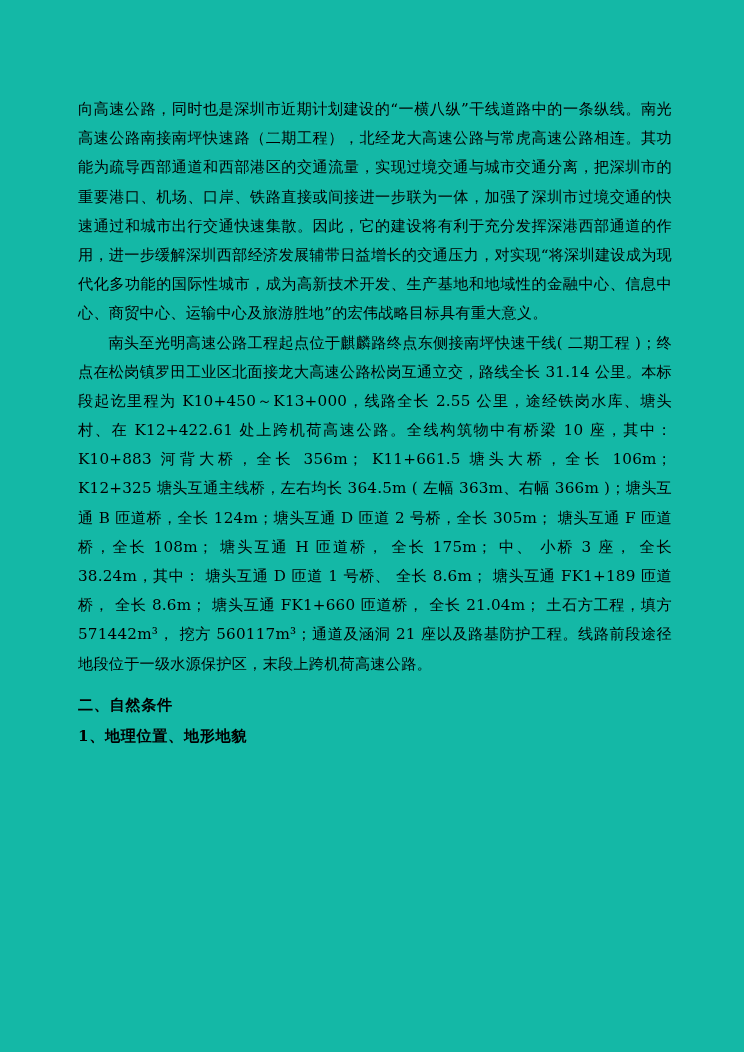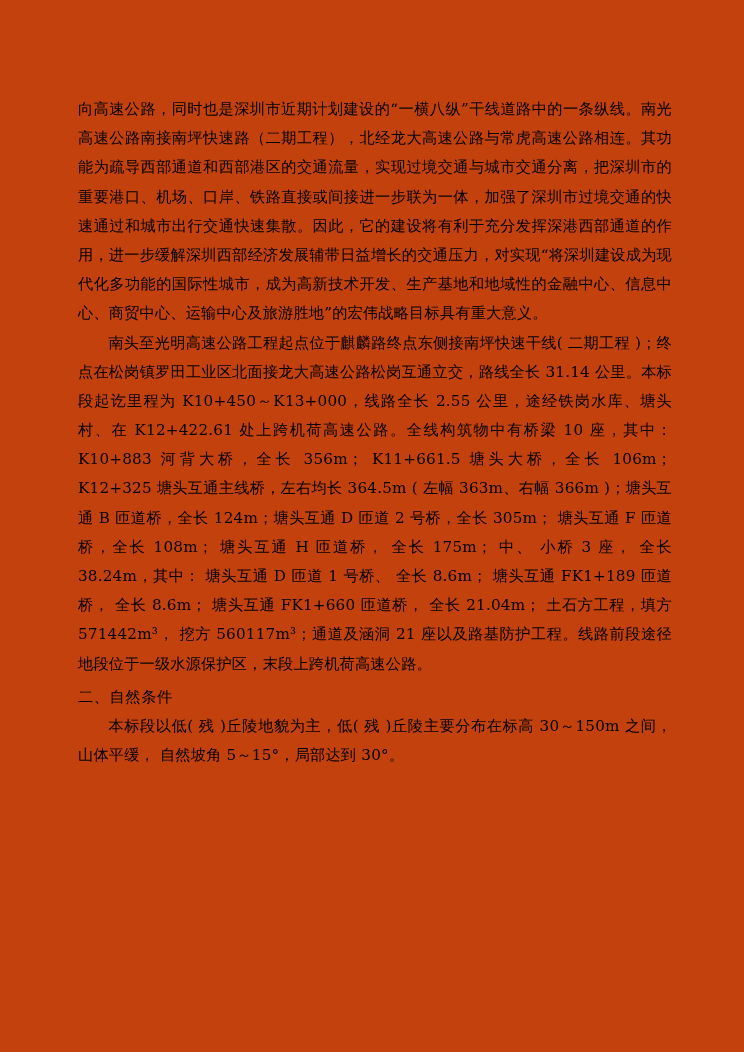--- a/index.html
+++ b/index.html
@@ -13,37 +13,38 @@
     font-family: "DejaVu Serif", "Liberation Serif", serif;
     color: #000000;
     overflow: hidden;
   }
   .page {
     position: relative;
     width: 744px;
     height: 1052px;
     box-sizing: border-box;
     padding: 95px 72px 60px 78px;
-    background: #c2410c;
+    background: #14b8a6;
   }
   .doc-body {
     font-size: 15.2px;
     line-height: 1.92;
     text-align: justify;
     text-justify: inter-ideograph;
     letter-spacing: 0.2px;
   }
   p {
     margin: 0;
   }
   .para-indent {
     text-indent: 2em;
   }
   .heading {
-    font-weight: normal;
+    font-weight: bold;
+    margin-top: 8px;
     letter-spacing: 0.6px;
   }
   .heading-sub {
     font-weight: bold;
     margin-top: 2px;
     letter-spacing: 0.6px;
   }
   .spacer-sm { height: 4px; }
 </style>
 </head>
@@ -53,20 +54,20 @@
   <div class="doc-body">
 
     <p class="para-continued">向高速公路，同时也是深圳市近期计划建设的“一横八纵”干线道路中的一条纵线。南光高速公路南接南坪快速路（二期工程），北经龙大高速公路与常虎高速公路相连。其功能为疏导西部通道和西部港区的交通流量，实现过境交通与城市交通分离，把深圳市的重要港口、机场、口岸、铁路直接或间接进一步联为一体，加强了深圳市过境交通的快速通过和城市出行交通快速集散。因此，它的建设将有利于充分发挥深港西部通道的作用，进一步缓解深圳西部经济发展辅带日益增长的交通压力，对实现“将深圳建设成为现代化多功能的国际性城市，成为高新技术开发、生产基地和地域性的金融中心、信息中心、商贸中心、运输中心及旅游胜地”的宏伟战略目标具有重大意义。</p>
 
     <p class="para-indent">南头至光明高速公路工程起点位于麒麟路终点东侧接南坪快速干线( 二期工程 )；终点在松岗镇罗田工业区北面接龙大高速公路松岗互通立交，路线全长 31.14 公里。本标段起讫里程为 K10+450～K13+000，线路全长 2.55 公里，途经铁岗水库、塘头村、在 K12+422.61 处上跨机荷高速公路。全线构筑物中有桥梁 10 座，其中：K10+883 河背大桥，全长 356m； K11+661.5 塘头大桥，全长 106m； K12+325 塘头互通主线桥，左右均长 364.5m ( 左幅 363m、右幅 366m )；塘头互通 B 匝道桥，全长 124m；塘头互通 D 匝道 2 号桥，全长 305m； 塘头互通 F 匝道桥，全长 108m； 塘头互通 H 匝道桥， 全长 175m； 中、 小桥 3 座， 全长 38.24m，其中： 塘头互通 D 匝道 1 号桥、 全长 8.6m； 塘头互通 FK1+189 匝道桥， 全长 8.6m； 塘头互通 FK1+660 匝道桥， 全长 21.04m； 土石方工程，填方 571442m³， 挖方 560117m³；通道及涵洞 21 座以及路基防护工程。线路前段途径地段位于一级水源保护区，末段上跨机荷高速公路。</p>
 
     <div class="spacer-sm"></div>
 
     <p class="heading">二、自然条件</p>
 
+    <p class="heading-sub">1、地理位置、地形地貌</p>
 
-    <p class="para-indent">本标段以低( 残 )丘陵地貌为主，低( 残 )丘陵主要分布在标高 30～150m 之间，山体平缓， 自然坡角 5～15°，局部达到 30°。</p>
 
     <div class="spacer-sm"></div>
 
 
   </div>
 </div>
 
 </body></html>

